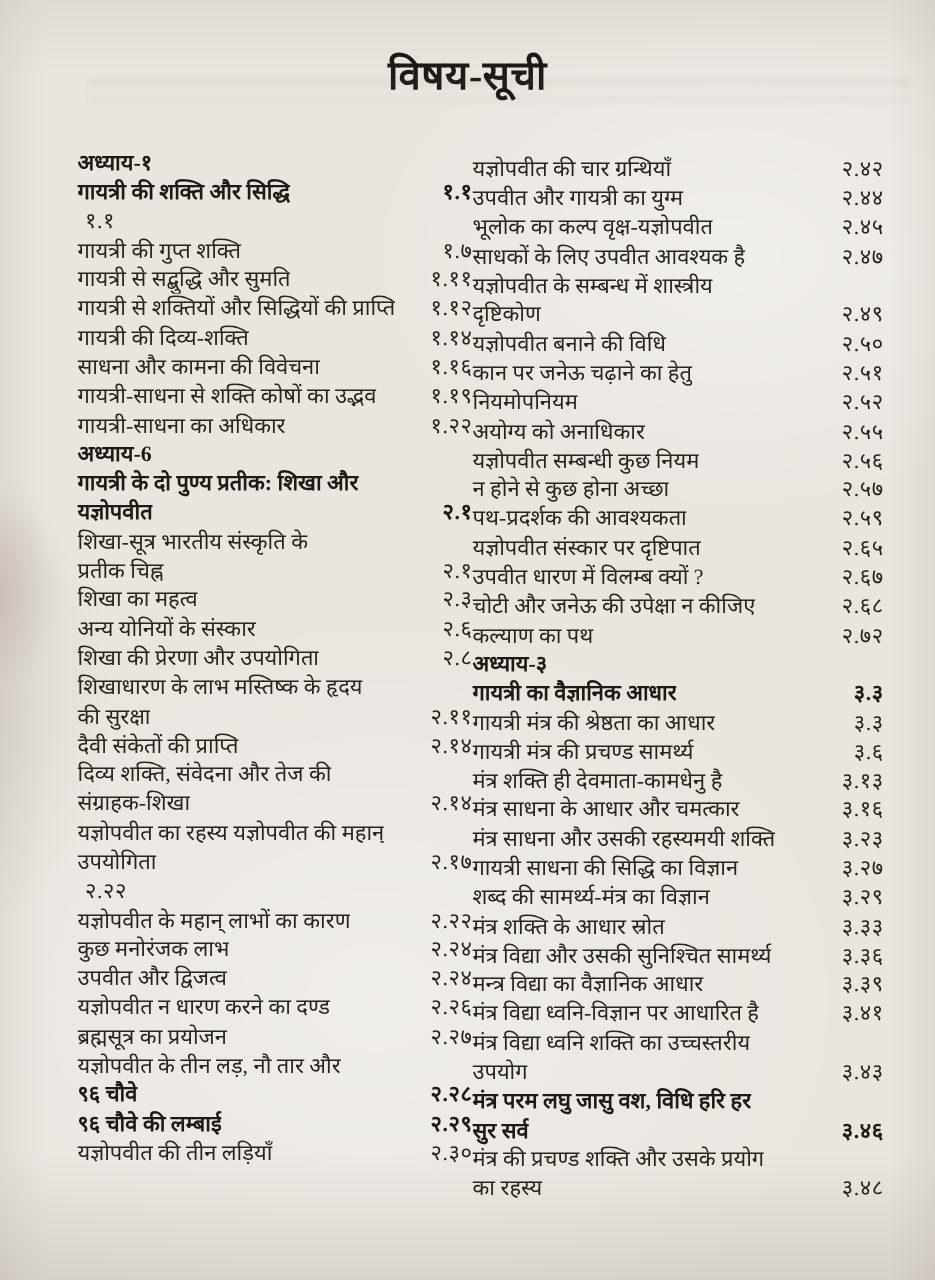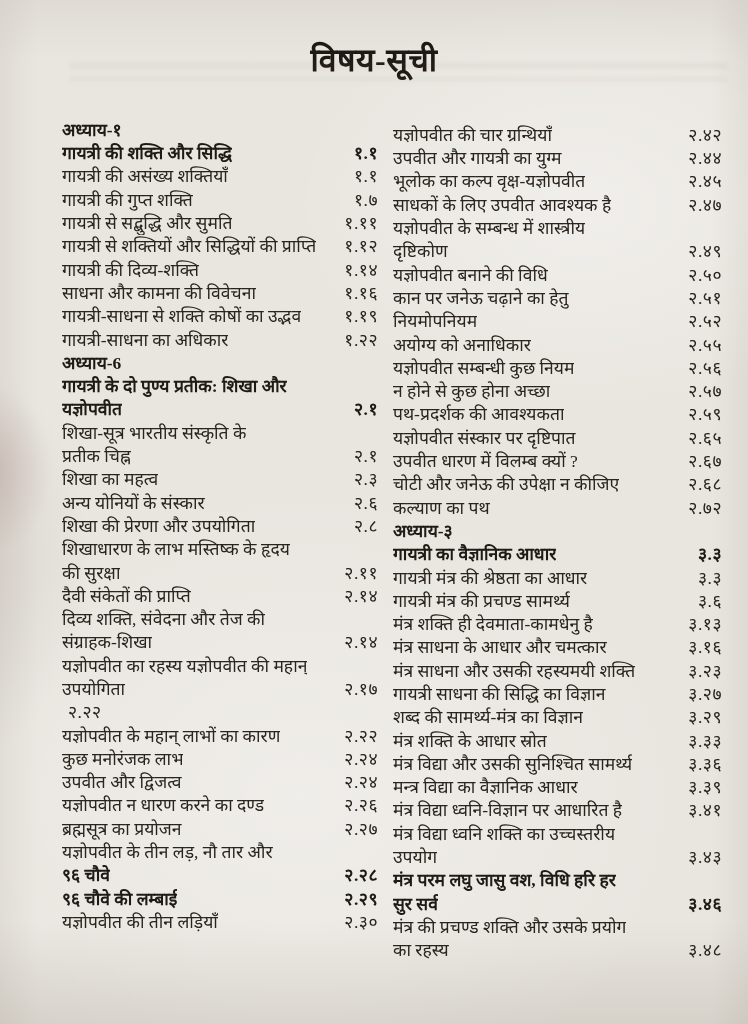--- a/index.html
+++ b/index.html
@@ -33,21 +33,20 @@
     padding-top:16px;
     text-align:center;
     font-size:32px;
     font-weight:bold;
     letter-spacing:.5px;
     color:#1d1915;
   }
   .columns{
     display:flex;
     padding:17px 26px 0 62px;
-    gap:15px;
   }
   .col{display:flex;flex-direction:column;}
   .col.left{width:316px;}
   .col.right{width:329px;padding-top:5px;text-align:right;}
   .row{
     display:flex;
     justify-content:space-between;
     align-items:baseline;
     height:23.3px;
     font-size:17.5px;
@@ -67,21 +66,20 @@
   <div class="columns">
     <div class="col left" id="col-left">
         <div class="row bold">
           <span class="t">अध्याय-१</span>
         </div>
         <div class="row bold">
           <span class="t">गायत्री की शक्ति और सिद्धि</span>
           <span class="p">१.१</span>
         </div>
         <div class="row">
-          <span class="t">गायत्री की असंख्य शक्तियाँ</span>
           <span class="p">१.१</span>
         </div>
         <div class="row">
           <span class="t">गायत्री की गुप्त शक्ति</span>
           <span class="p">१.७</span>
         </div>
         <div class="row">
           <span class="t">गायत्री से सद्बुद्धि और सुमति</span>
           <span class="p">१.११</span>
         </div>

